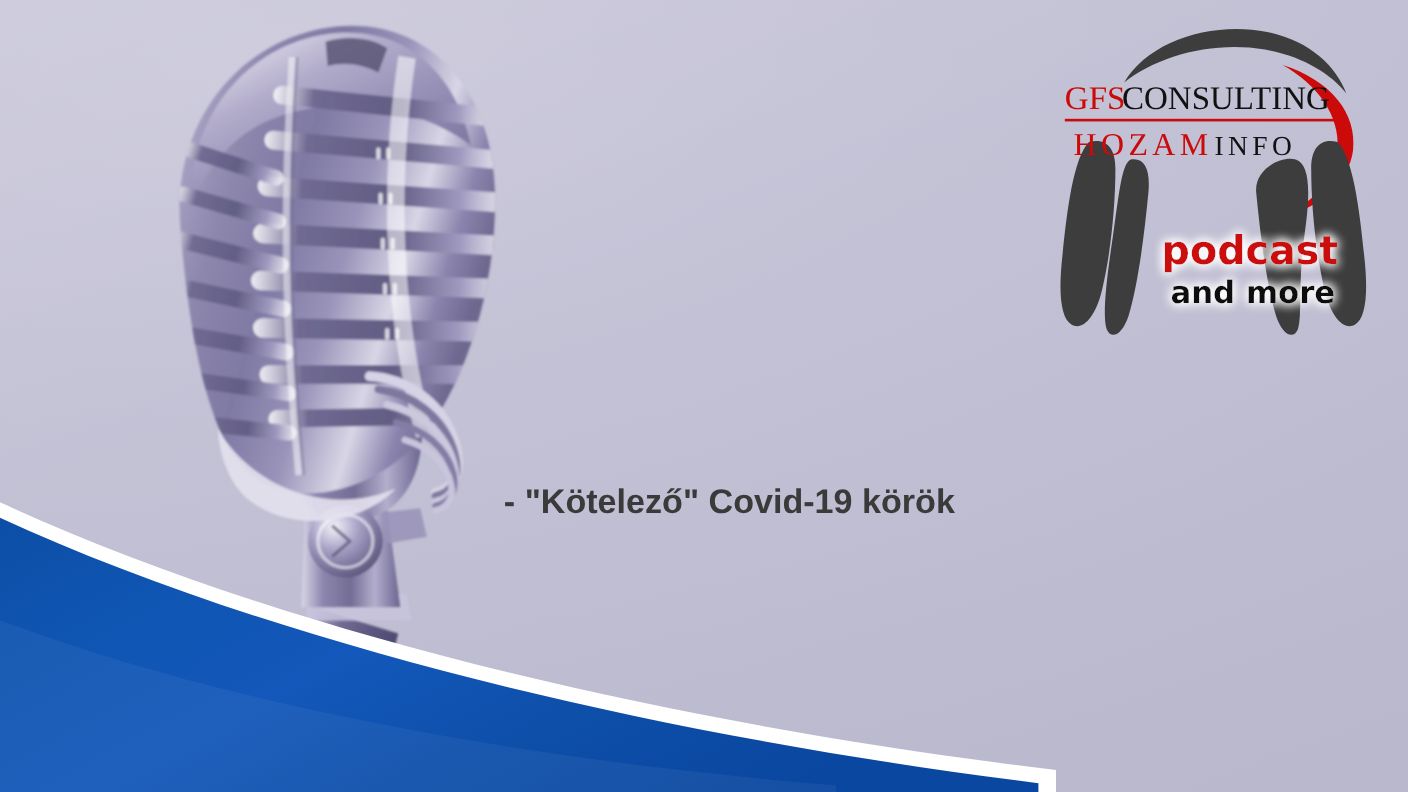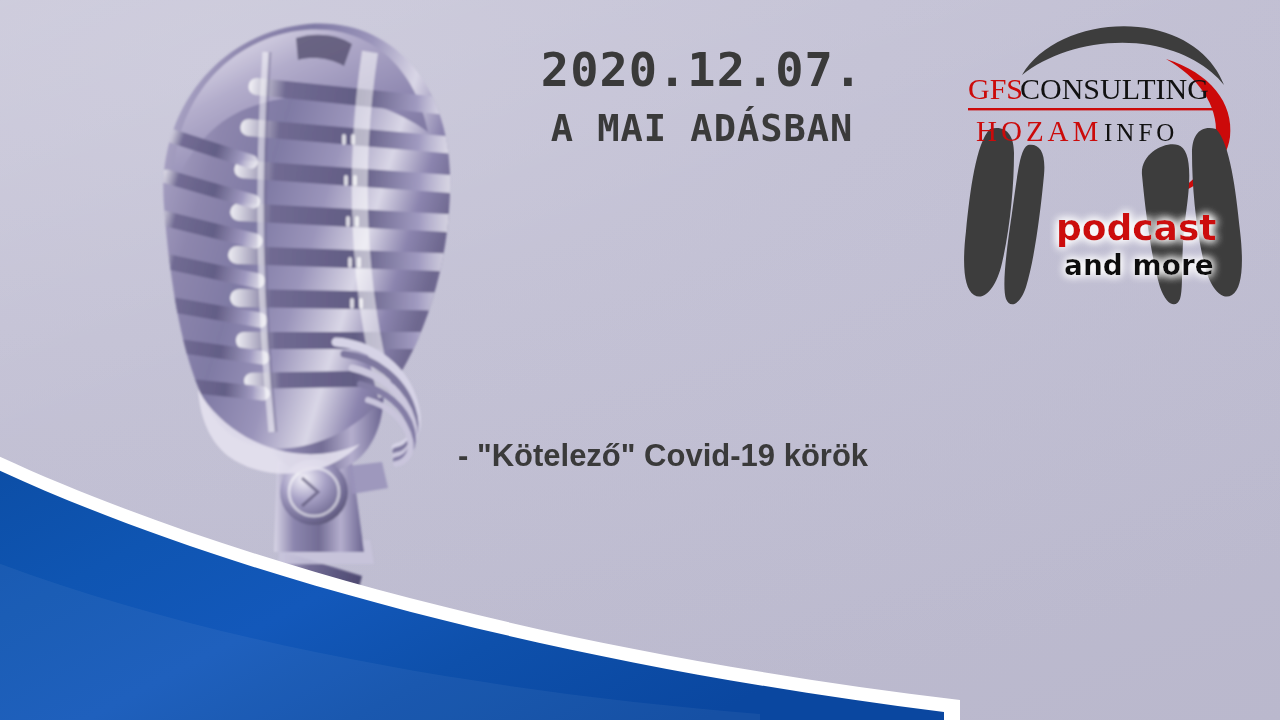--- a/index.html
+++ b/index.html
@@ -258,24 +258,20 @@
       </defs>
 
       <path d="M-10,452 C220,560 560,652 960,700 L960,720 L-10,720 Z" fill="#ffffff"></path>
 
       <path d="M-10,466 C220,574 560,664 944,712 L944,720 L-10,720 Z" fill="url(#waveGrad)"></path>
 
       <path d="M-10,560 C200,640 470,690 760,714 L760,720 L-10,720 Z" fill="#ffffff" fill-opacity="0.05"></path>
     </svg>
   </div>
 
-  <div class="headline">
-    <div class="date">2020.12.07.</div>
-    <div class="subtitle">A MAI ADÁSBAN</div>
-  </div>
 
   <div class="bullets">
     <div class="bullet-line">- "Kötelező" Covid-19 körök</div>
   </div>
 
   <div class="logo">
     <svg class="logo-svg" viewBox="0 0 300 300" xmlns="http://www.w3.org/2000/svg" aria-hidden="true">
       <defs>
         <filter id="glow" x="-35%" y="-45%" width="170%" height="190%">
           <feGaussianBlur stdDeviation="5" result="b"></feGaussianBlur>

